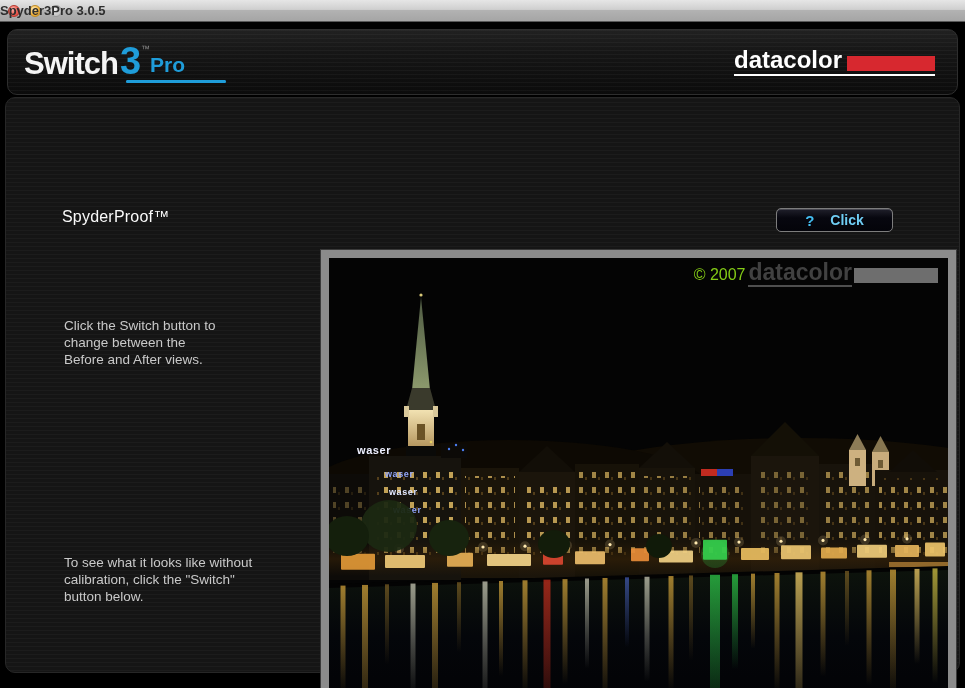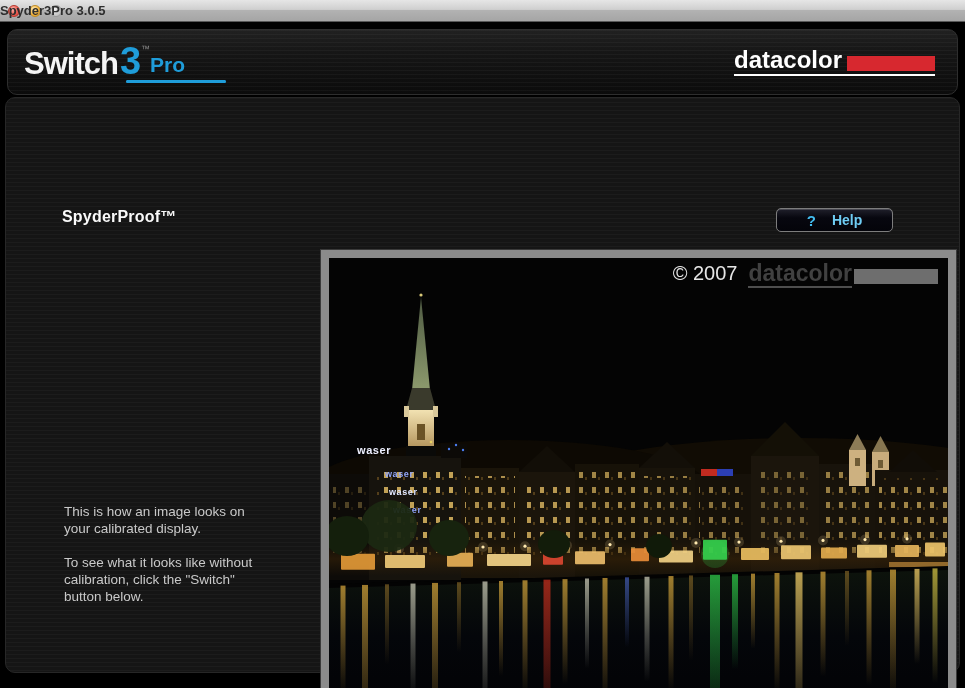--- a/index.html
+++ b/index.html
@@ -36,41 +36,41 @@
     border-bottom:2px solid #fff; padding-bottom:2px; }
   .dc-text { font-size:24px; font-weight:bold; color:#fff; letter-spacing:0; line-height:1; }
   .dc-bar { width:88px; height:15px; background:#d7282f; margin-left:5px; margin-bottom:1px; }
 
   
   .body-panel { position:absolute; left:5px; top:97px; width:955px; height:576px; border-radius:10px;
     background:
       repeating-linear-gradient(180deg, rgba(255,255,255,.03) 0 1px, rgba(0,0,0,0) 1px 4px),
       #151515;
     border:1px solid #272727; }
-  .page-title { position:absolute; left:56px; top:110px; font-size:16px; font-weight:bold;
+  .page-title { position:absolute; left:56px; top:110px; font-size:16px; font-weight:normal;
     color:#fafafa; letter-spacing:.2px; }
   .copy { position:absolute; left:58px; font-size:13.5px; line-height:17px; color:#c9c9c9;
     white-space:pre-line; }
   .p1 { top:150px; } .p2 { top:219px; } .p3 { top:405px; } .p4 { top:456px; }
 
   
   .btn { position:absolute; display:flex; align-items:center; justify-content:center;
     background:linear-gradient(180deg,#20202b 0%,#07070f 40%,#04040a 100%);
     border:1px solid #7d7d7d; border-radius:5px; box-shadow:inset 0 1px 0 rgba(255,255,255,.18);
     color:#6fcdf4; font-family:inherit; font-size:14px; font-weight:bold; cursor:pointer; }
   .btn-help { left:770px; top:110px; width:117px; height:24px; gap:16px; }
   .btn-help .q { color:#43bdf0; font-size:15px; }
 
   
   .photo-frame { position:absolute; left:315px; top:152px; width:635px; height:476px;
     background:#8b8b8b; padding:8px; box-shadow:0 0 0 1px #3a3a3a; }
   .photo { position:relative; width:619px; height:460px; background:#000; overflow:hidden; }
   .photo svg { position:absolute; left:0; top:0; }
   .wm { position:absolute; top:4px; right:10px; display:flex; align-items:flex-end; }
-  .wm-c { font-size:20px; color:#e5e5e5; margin-right:11px; padding-bottom:3px; }
+  .wm-c { font-size:16px; color:#84cc16; margin-right:3px; padding-bottom:3px; }
   .wm-b { font-size:23px; font-weight:bold; color:#414141; line-height:.9;
     border-bottom:2px solid #4e4e4e; padding-bottom:2px; }
   .wm-bar { width:84px; height:15px; background:#6e6e6e; margin-left:2px; margin-bottom:4px; }
   .neon { font-family:"Liberation Sans","DejaVu Sans",sans-serif; font-weight:bold; letter-spacing:.6px; }
 </style>
 </head>
 <body>
 
 <div class="screen">
 
@@ -92,25 +92,26 @@
       <span class="dc-text">datacolor</span>
       <span class="dc-bar"></span>
     </div>
   </div>
 
   <div class="body-panel">
     <h1 class="page-title">SpyderProof™</h1>
 
     <button class="btn btn-help">
       <span class="q">?</span>
-      <span>Help</span>
+      <span>Click</span>
     </button>
 
-    <p class="copy p3">This is how an image looks on
-your calibrated display.</p>
+    <p class="copy p2">Click the Switch button to
+change between the
+Before and After views.</p>
     <p class="copy p4">To see what it looks like without
 calibration, click the "Switch"
 button below.</p>
 
     <div class="photo-frame">
       <div class="photo">
         <svg width="619" height="460" viewBox="0 0 619 460">
           <defs>
             <pattern id="winA" patternUnits="userSpaceOnUse" width="13" height="15">
               <rect x="3" y="4" width="4" height="6" fill="#ecc468"></rect>

